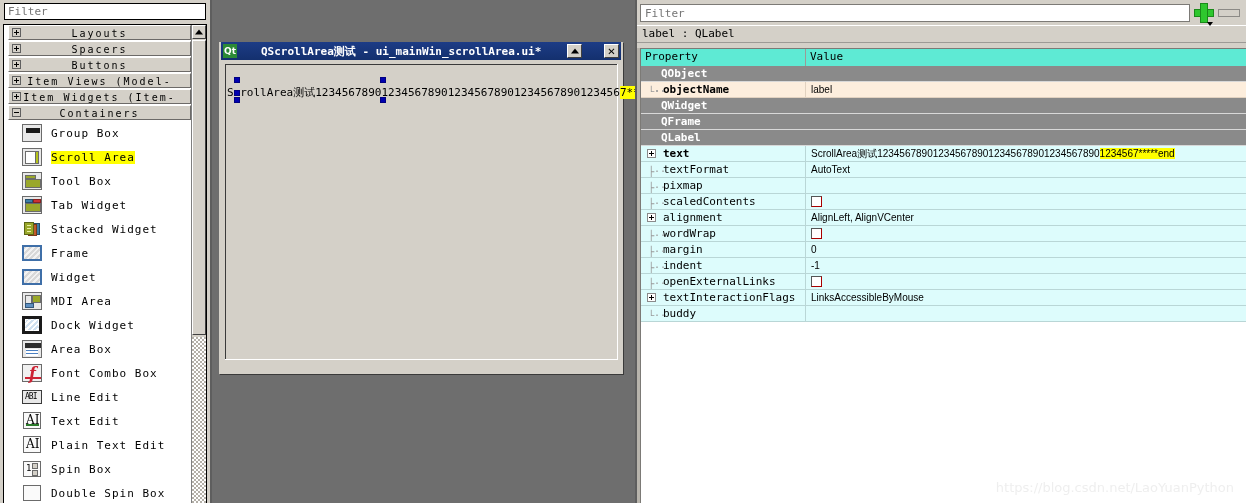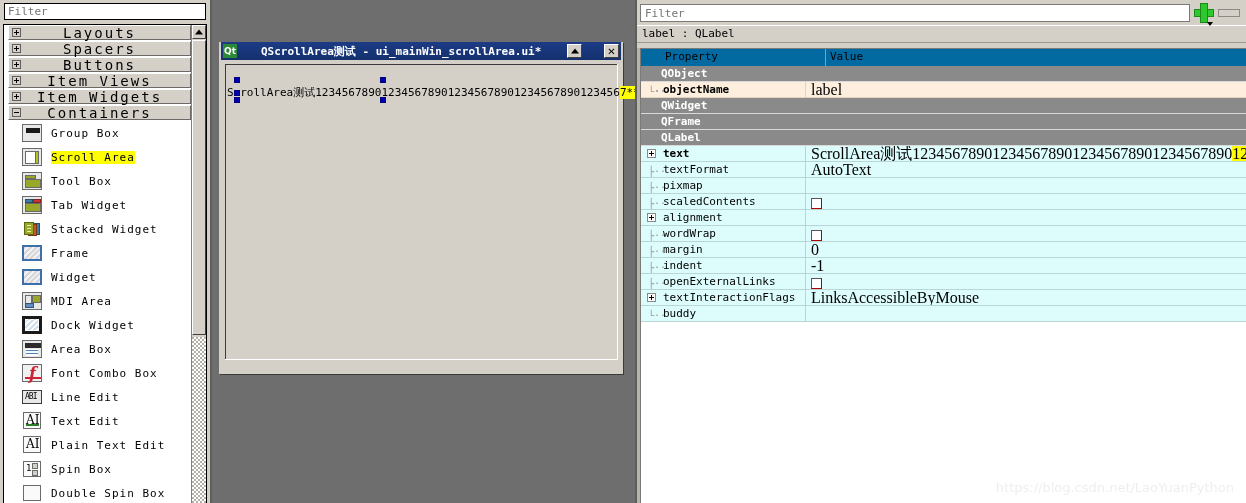--- a/index.html
+++ b/index.html
@@ -117,21 +117,21 @@
   .group-header {
     height: 15px;
     line-height: 15px;
     background: #d4d0c8;
     border: 1px solid #ffffff;
     border-right-color: #6c6a68;
     border-bottom-color: #6c6a68;
     box-sizing: border-box;
     text-align: center;
     letter-spacing: 2px;
-    font-size: 14px;
+    font-size: 10px;
     color: #000;
     position: relative;
     margin: 0 0 1px 4px;
     font-family: "DejaVu Sans Mono", "Liberation Mono", monospace;
   }
   .group-header .pm {
     position: absolute;
     left: 3px;
     top: 2px;
     width: 9px;
@@ -403,23 +403,22 @@
     position: absolute;
     left: 3px; right: 0px; top: 48px; bottom: 0px;
     border-top: 1px solid #7c7a76;
     border-left: 1px solid #7c7a76;
     background: #ffffff;
     overflow: hidden;
   }
   .pe-head {
     display: flex;
     height: 17px;
-    background: #0369a1;
+    background: #5eead4;
     border-bottom: 1px solid #7c7a76;
-    padding-left: 20px;
   }
   .pe-head .cell {
     line-height: 16px;
     font-size: 11px;
     padding-left: 4px;
     color: #000;
     border-right: 1px solid #9c9a96;
     box-sizing: border-box;
     font-family: "DejaVu Sans Mono","Liberation Mono",monospace;
   }
@@ -435,26 +434,26 @@
     line-height: 15px;
     white-space: nowrap;
     overflow: hidden;
     font-family: "DejaVu Sans Mono","Liberation Mono",monospace;
     position: relative;
     padding-left: 4px;
   }
   .prow .pval {
     flex: 1 1 auto;
     box-sizing: border-box;
-    font-size: 16px;
+    font-size: 10px;
     line-height: 15px;
     padding-left: 5px;
     white-space: nowrap;
     overflow: hidden;
-    font-family: Liberation Serif, serif;
+    font-family: Liberation Sans, sans-serif;
   }
   .prow.group {
     background: #8a8a8a;
     color: #ffffff;
     font-weight: bold;
     border-bottom: 1px solid #d8d8d8;
   }
   .prow.group .pname { padding-left: 20px; color:#fff; font-weight:bold; width:100%; flex:1 1 auto;}
   .prow.prop { background: #ddfcfc; border-bottom: 1px solid #b9d6d6; }
   .prow.prop .pname { border-right: 1px solid #b9d6d6; padding-left: 22px; }
@@ -732,20 +731,21 @@
           <div class="prow prop">
             <div class="pname"><span class="guide">├··</span>pixmap</div>
             <div class="pval"></div>
           </div>
           <div class="prow prop">
             <div class="pname"><span class="guide">├··</span>scaledContents</div>
             <div class="pval"><span class="chk"></span></div>
           </div>
           <div class="prow prop">
             <div class="pname"><span class="expander"></span>alignment</div>
+            <div class="pval">AlignLeft, AlignVCenter</div>
           </div>
           <div class="prow prop">
             <div class="pname"><span class="guide">├··</span>wordWrap</div>
             <div class="pval"><span class="chk"></span></div>
           </div>
           <div class="prow prop">
             <div class="pname"><span class="guide">├··</span>margin</div>
             <div class="pval">0</div>
           </div>
           <div class="prow prop">

